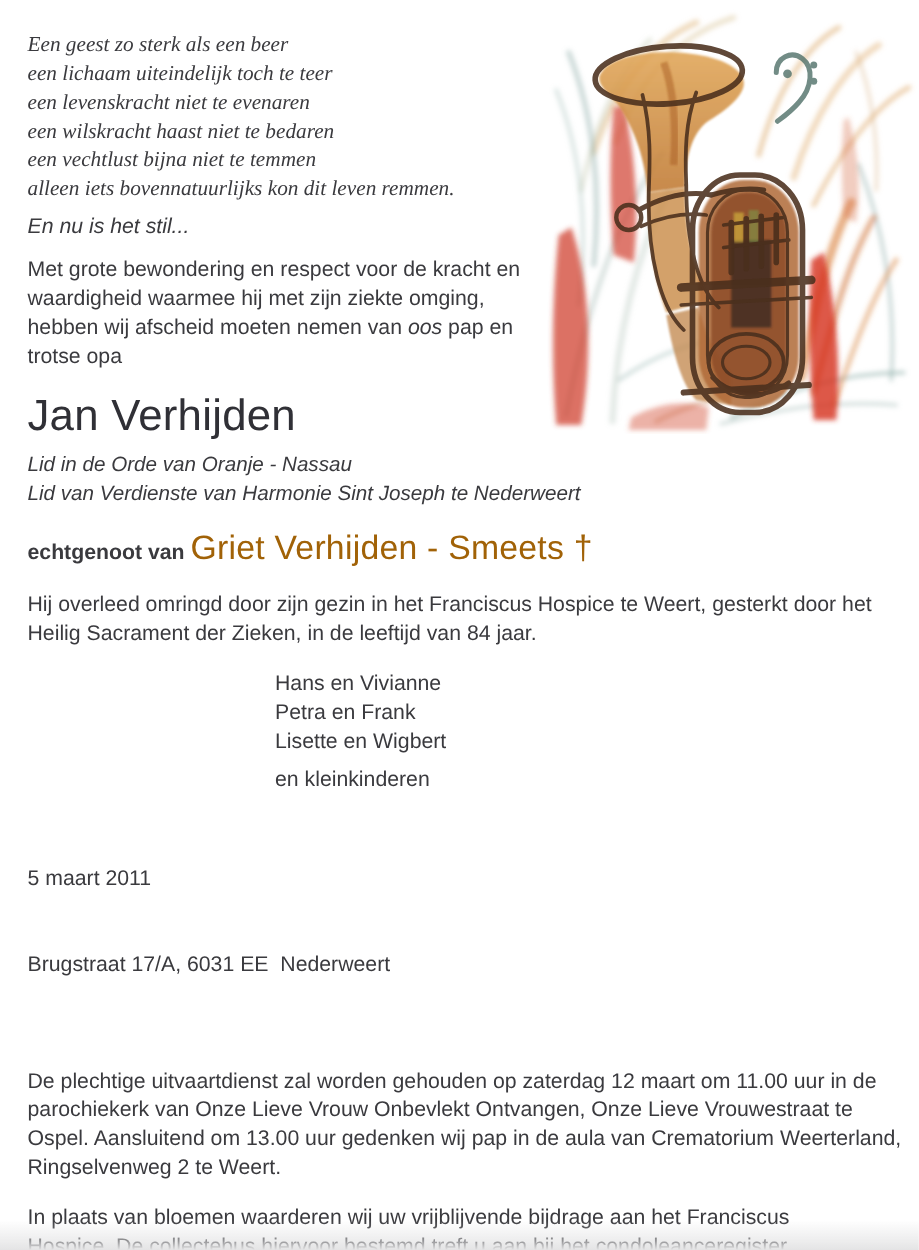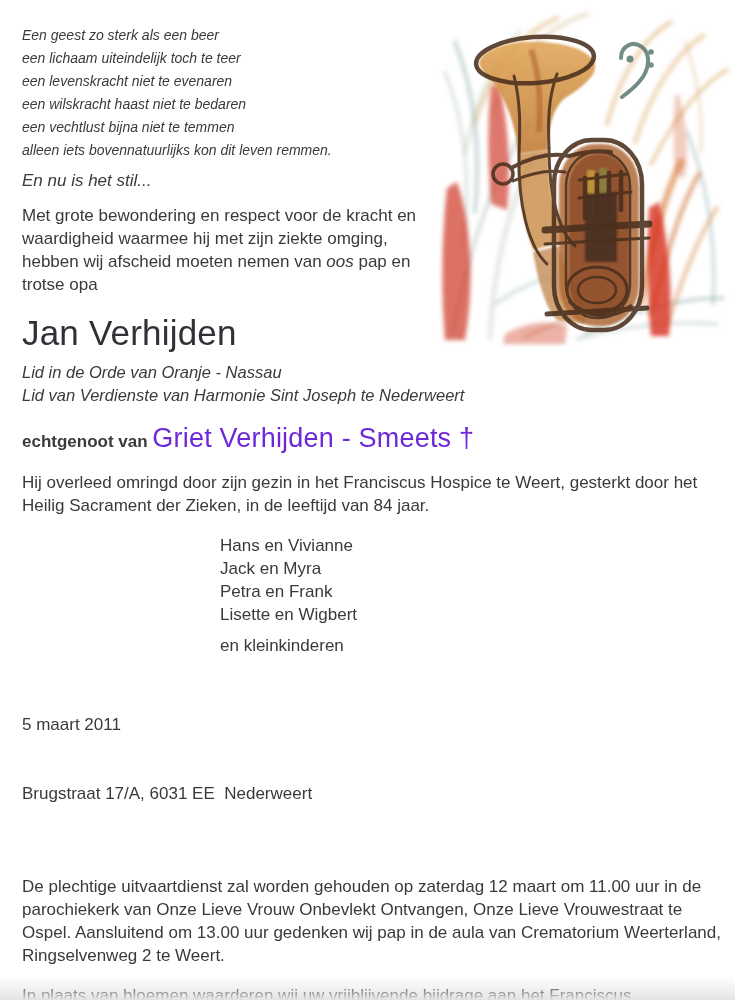--- a/index.html
+++ b/index.html
@@ -4,30 +4,30 @@
 <style>
   html,body{margin:0;padding:0;}
   body{
     width:735px;height:1000px;position:relative;overflow:hidden;
     background:#ffffff;
     font-family:"Liberation Sans","DejaVu Sans",sans-serif;
     color:#3a3a3e;
     -webkit-font-smoothing:antialiased;
   }
   .content{position:absolute;left:22px;top:24px;right:0;}
-  .poem{font-style:italic;font-size:14px;line-height:23px;}
+  .poem{font-style:italic;font-size:17px;line-height:23px;font-family:Liberation Serif, serif;}
   .poem-line{white-space:nowrap;}
   .poem-closing{font-style:italic;font-size:17px;line-height:23px;margin-top:7px;}
   .tribute{margin-top:12px;font-size:17px;line-height:23px;width:420px;}
   .tribute .em{font-style:italic;}
   .deceased-name{margin-top:10px;font-size:35px;line-height:40px;color:#303036;letter-spacing:.2px;}
   .honors{margin-top:8px;font-style:italic;font-size:16.5px;line-height:23px;}
   .spouse-line{margin-top:14px;line-height:34px;}
   .spouse-prefix{font-size:17px;font-weight:bold;}
-  .spouse-name{font-size:27px;color:#6d28d9;letter-spacing:.2px;}
+  .spouse-name{font-size:27px;color:#a16207;letter-spacing:.2px;}
   .death-notice{margin-top:12px;font-size:17px;line-height:23px;max-width:695px;}
   .children{margin-top:12px;margin-left:198px;font-size:17px;line-height:23px;}
   .grandchildren{margin-top:8px;margin-left:198px;font-size:17px;line-height:23px;}
   .date-block{margin-top:10px;font-size:17px;line-height:23px;white-space:pre-wrap;}
   .service{margin-top:24px;font-size:17px;line-height:23px;max-width:700px;}
   .flowers{margin-top:9px;font-size:17px;line-height:23px;max-width:645px;}
   .artwork{position:absolute;top:2px;right:0;width:300px;height:345px;}
   .page-bottom-shade{
     position:absolute;left:0;right:0;bottom:0;height:24px;
     background:linear-gradient(180deg, rgba(230,230,230,0) 0%, rgba(222,222,223,0.55) 70%, #e4e4e5 100%);
@@ -147,21 +147,20 @@
     <div>Lid in de Orde van Oranje - Nassau</div>
     <div>Lid van Verdienste van Harmonie Sint Joseph te Nederweert</div>
   </div>
 
   <div class="spouse-line"><span class="spouse-prefix">echtgenoot van </span><span class="spouse-name">Griet Verhijden - Smeets †</span></div>
 
   <p class="death-notice">Hij overleed omringd door zijn gezin in het Franciscus Hospice te Weert, gesterkt door het Heilig Sacrament der Zieken, in de leeftijd van 84 jaar.</p>
 
   <div class="children">
     <div>Hans en Vivianne</div>
-    <div>Jack en Myra</div>
     <div>Petra en Frank</div>
     <div>Lisette en Wigbert</div>
   </div>
 
   <div class="grandchildren">en kleinkinderen</div>
 
   <div class="date-block">
     <div>5 maart 2011</div>
     <div>Brugstraat 17/A, 6031 EE  Nederweert</div>
   </div>

